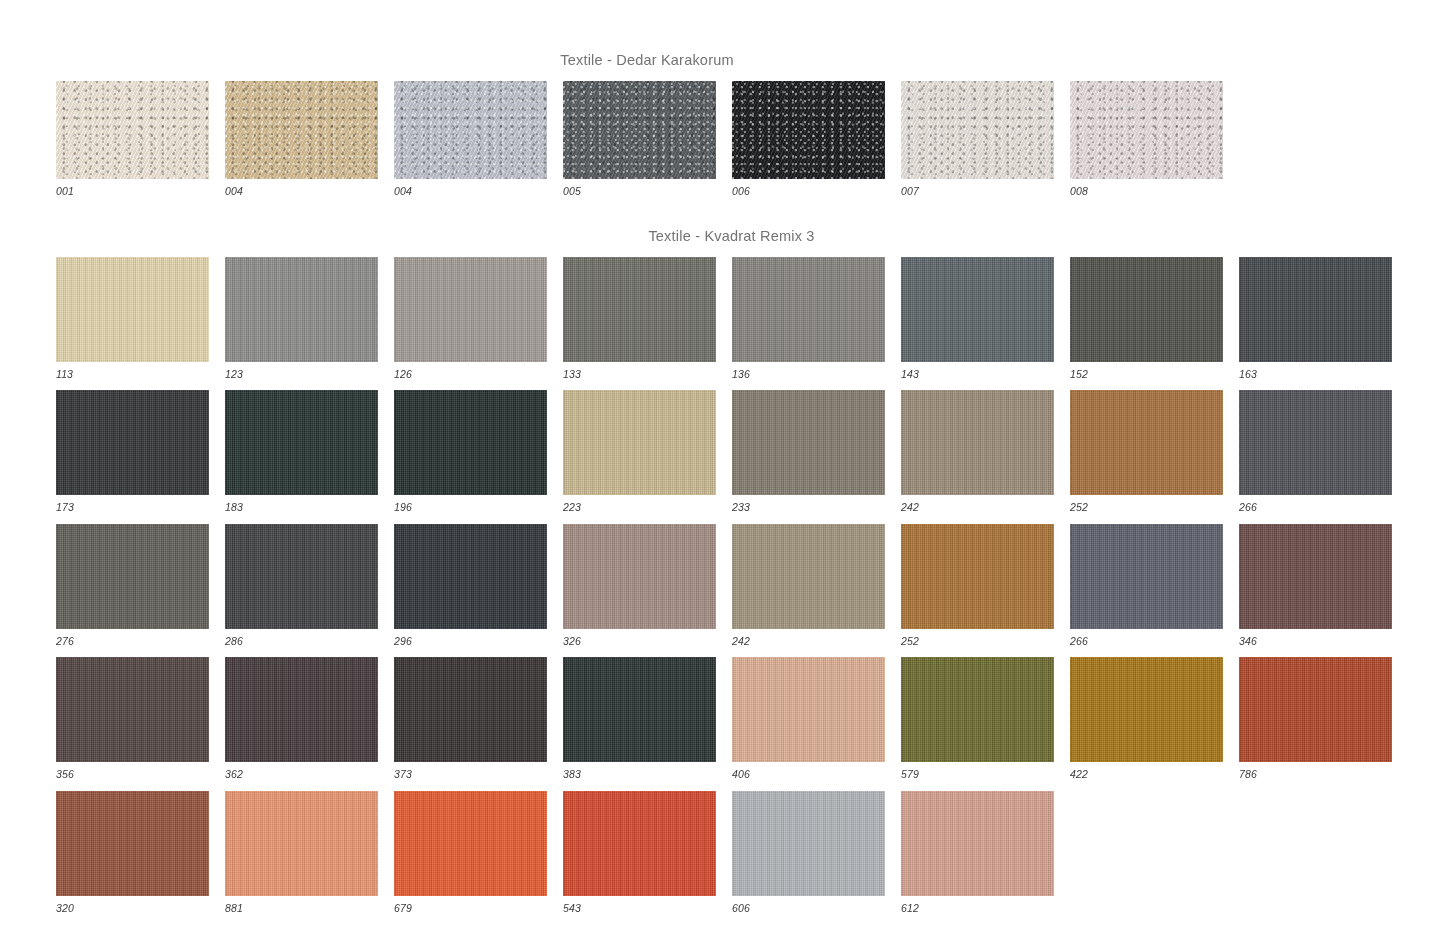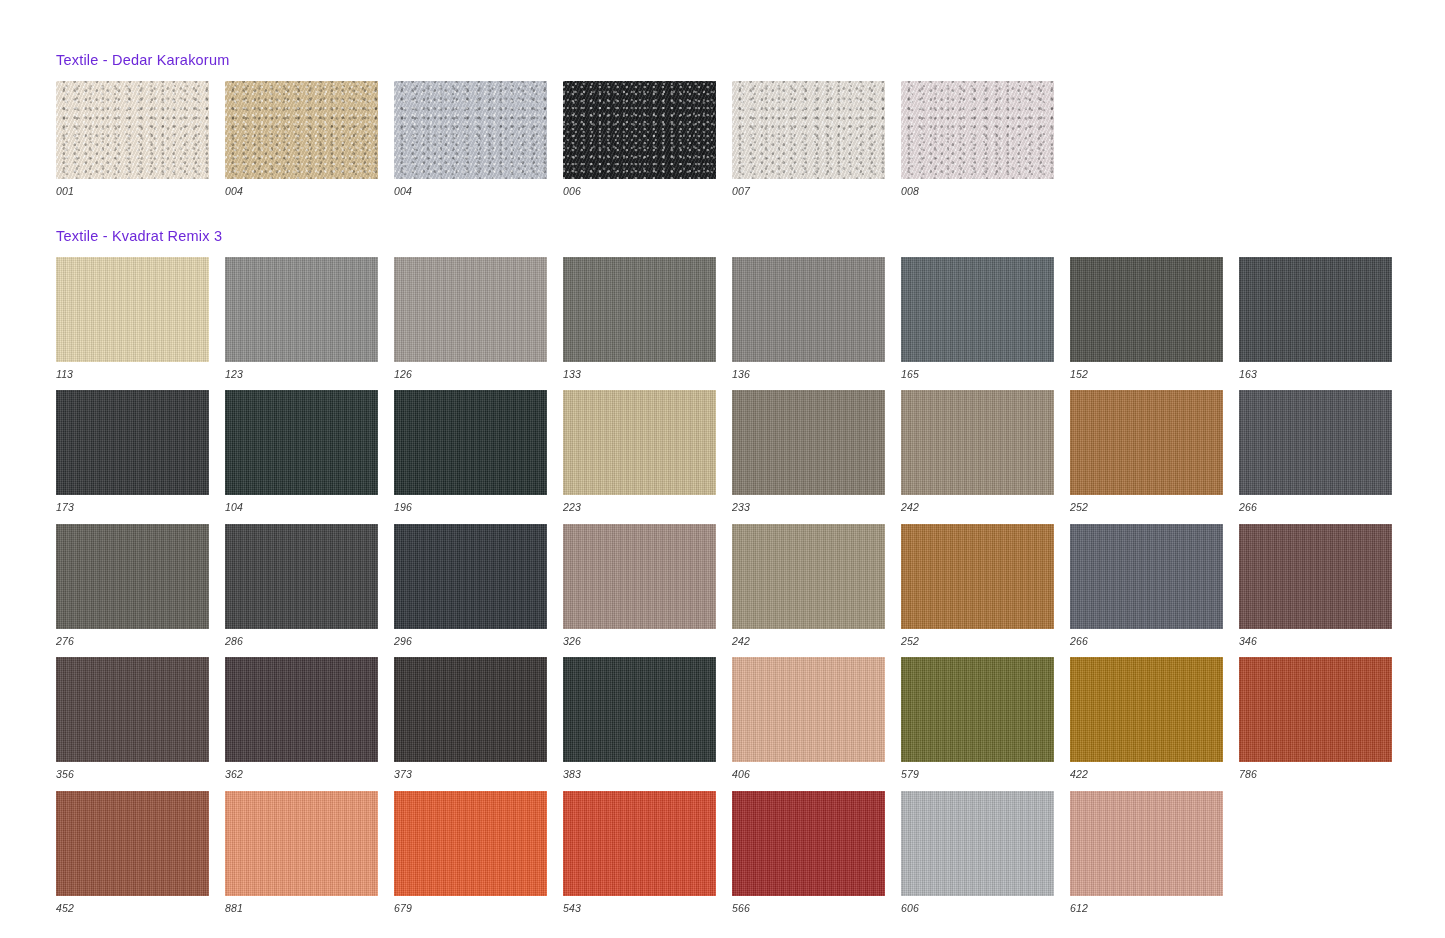--- a/index.html
+++ b/index.html
@@ -23,24 +23,25 @@
     box-sizing: border-box;
   }
   .section {
     position: absolute;
     left: 56px;
   }
   .section-title {
     font-size: 14.5px;
     font-weight: 400;
     letter-spacing: 0.2px;
-    color: #6d28d9;
-    margin: 0 0 13px 0;
+    color: #737373;
+    margin: 0 0 13px 15px;
     line-height: 1;
     white-space: nowrap;
+    text-align: center;
   }
   .grid {
     display: grid;
     grid-auto-flow: row;
   }
   .grid.dedar {
     grid-template-columns: repeat(7, 153px);
     column-gap: 16px;
     row-gap: 0;
   }
@@ -137,20 +138,24 @@
         </div>
         <div class="swatch-cell">
           <div class="swatch boucle" style="background-color: rgb(216, 193, 151);"></div>
           <div class="swatch-label">004</div>
         </div>
         <div class="swatch-cell">
           <div class="swatch boucle" style="background-color: rgb(194, 198, 207);"></div>
           <div class="swatch-label">004</div>
         </div>
         <div class="swatch-cell">
+          <div class="swatch boucle" style="background-color: rgb(91, 95, 98);"></div>
+          <div class="swatch-label">005</div>
+        </div>
+        <div class="swatch-cell">
           <div class="swatch boucle" style="background-color: rgb(30, 32, 34);"></div>
           <div class="swatch-label">006</div>
         </div>
         <div class="swatch-cell">
           <div class="swatch boucle" style="background-color: rgb(233, 228, 221);"></div>
           <div class="swatch-label">007</div>
         </div>
         <div class="swatch-cell">
           <div class="swatch boucle" style="background-color: rgb(232, 222, 224);"></div>
           <div class="swatch-label">008</div>
@@ -176,37 +181,37 @@
         <div class="swatch-cell">
           <div class="swatch woven" style="background-color: rgb(110, 110, 103);"></div>
           <div class="swatch-label">133</div>
         </div>
         <div class="swatch-cell">
           <div class="swatch woven" style="background-color: rgb(134, 131, 127);"></div>
           <div class="swatch-label">136</div>
         </div>
         <div class="swatch-cell">
           <div class="swatch woven" style="background-color: rgb(91, 100, 105);"></div>
-          <div class="swatch-label">165</div>
+          <div class="swatch-label">143</div>
         </div>
         <div class="swatch-cell">
           <div class="swatch woven" style="background-color: rgb(78, 79, 73);"></div>
           <div class="swatch-label">152</div>
         </div>
         <div class="swatch-cell">
           <div class="swatch woven" style="background-color: rgb(65, 69, 73);"></div>
           <div class="swatch-label">163</div>
         </div>
         <div class="swatch-cell">
           <div class="swatch woven" style="background-color: rgb(47, 50, 52);"></div>
           <div class="swatch-label">173</div>
         </div>
         <div class="swatch-cell">
           <div class="swatch woven" style="background-color: rgb(34, 48, 46);"></div>
-          <div class="swatch-label">104</div>
+          <div class="swatch-label">183</div>
         </div>
         <div class="swatch-cell">
           <div class="swatch woven" style="background-color: rgb(31, 43, 42);"></div>
           <div class="swatch-label">196</div>
         </div>
         <div class="swatch-cell">
           <div class="swatch woven" style="background-color: rgb(204, 187, 146);"></div>
           <div class="swatch-label">223</div>
         </div>
         <div class="swatch-cell">
@@ -284,39 +289,35 @@
         <div class="swatch-cell">
           <div class="swatch woven" style="background-color: rgb(168, 117, 17);"></div>
           <div class="swatch-label">422</div>
         </div>
         <div class="swatch-cell">
           <div class="swatch woven" style="background-color: rgb(177, 68, 38);"></div>
           <div class="swatch-label">786</div>
         </div>
         <div class="swatch-cell">
           <div class="swatch woven" style="background-color: rgb(150, 81, 59);"></div>
-          <div class="swatch-label">452</div>
+          <div class="swatch-label">320</div>
         </div>
         <div class="swatch-cell">
           <div class="swatch woven" style="background-color: rgb(237, 150, 112);"></div>
           <div class="swatch-label">881</div>
         </div>
         <div class="swatch-cell">
           <div class="swatch woven" style="background-color: rgb(234, 90, 44);"></div>
           <div class="swatch-label">679</div>
         </div>
         <div class="swatch-cell">
           <div class="swatch woven" style="background-color: rgb(216, 69, 42);"></div>
           <div class="swatch-label">543</div>
         </div>
         <div class="swatch-cell">
-          <div class="swatch woven" style="background-color: rgb(160, 39, 39);"></div>
-          <div class="swatch-label">566</div>
-        </div>
-        <div class="swatch-cell">
           <div class="swatch woven" style="background-color: rgb(180, 183, 187);"></div>
           <div class="swatch-label">606</div>
         </div>
         <div class="swatch-cell">
           <div class="swatch woven" style="background-color: rgb(216, 162, 145);"></div>
           <div class="swatch-label">612</div>
         </div>
       </div>
   </div>
 

